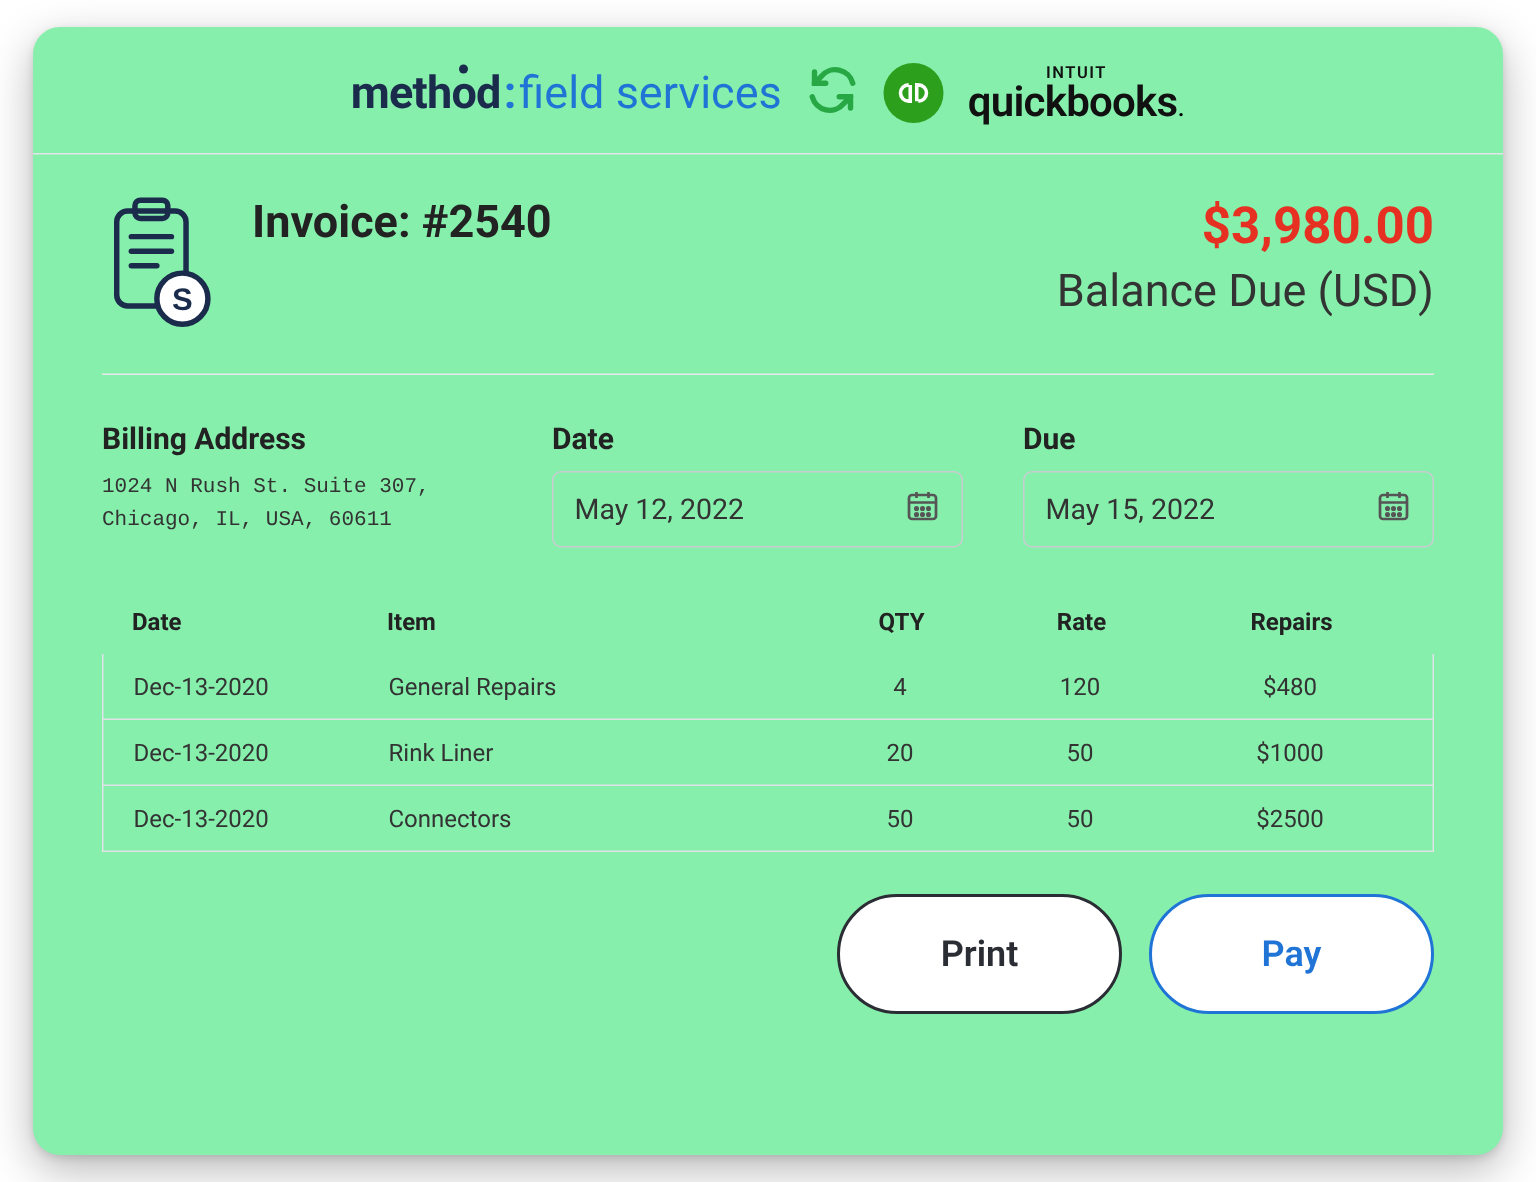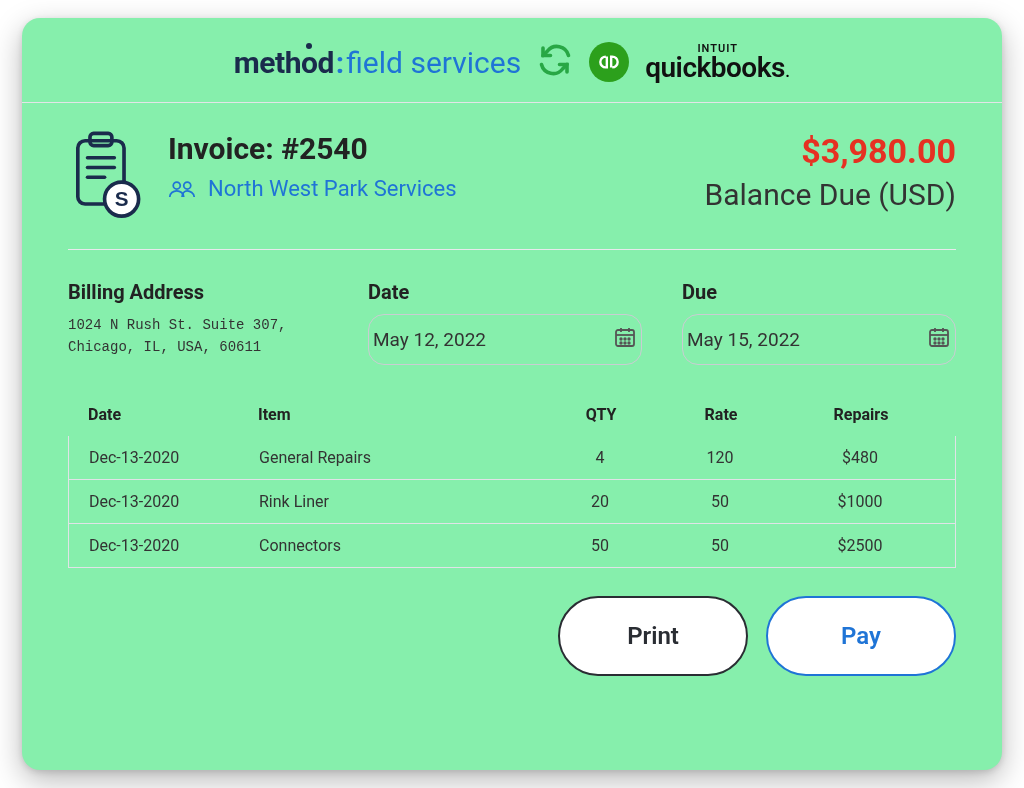--- a/index.html
+++ b/index.html
@@ -61,22 +61,22 @@
   .balance-amt { color:#e63122; font-size:34px; font-weight:700; }
   .balance-label { color:#333; font-size:30px; margin-top:6px;margin-left:15px; }
 
   .meta-row { display:flex; gap:40px; margin-top:30px; align-items:flex-start; }
   .meta-block { flex:1; }
   .meta-block.addr { flex:0 0 260px; }
   .meta-label { font-weight:700; color:#222; font-size:20px; margin-bottom:10px; }
   .addr-text { color:#333; font-size:14px; line-height:1.6;font-family:Liberation Mono, monospace; }
   .date-input {
     display:flex; align-items:center; justify-content:space-between;
-    border:1px solid #c9cdd2; border-radius:16px;
-    padding:10px 4px; font-size:19px; color:#333; width:100%;
+    border:1px solid #c9cdd2; border-radius:6px;
+    padding:10px 14px; font-size:19px; color:#333; width:100%;
   }
   .cal-icon { color:#555; }
 
   .table { margin-top:28px; }
   .thead, .trow {
     display:grid;
     grid-template-columns: 170px 1fr 110px 130px 150px;
     align-items:center;
     padding: 12px 20px;
     font-size:16px;
@@ -142,29 +142,20 @@
             <rect x="18" y="2" width="18" height="10" rx="3"></rect>
             <line x1="16" y1="22" x2="38" y2="22"></line>
             <line x1="16" y1="30" x2="38" y2="30"></line>
             <line x1="16" y1="38" x2="30" y2="38"></line>
             <circle cx="44" cy="56" r="14" fill="#fff"></circle>
             <text x="44" y="62" text-anchor="middle" font-size="17" font-family="Arial" fill="#1a2b4c" stroke="none" font-weight="600">S</text>
           </svg>
         </span>
         <div>
           <div class="inv-title">Invoice: #2540</div>
-          <div class="customer-row">
-            <svg width="28" height="22" viewBox="0 0 32 20" fill="none" stroke="currentColor" stroke-width="2">
-              <circle cx="10" cy="6" r="4"></circle>
-                <path d="M2 19c0-4 4-7 8-7s8 3 8 7"></path>
-              <circle cx="22" cy="6" r="4"></circle>
-                <path d="M16 19c0-4 3-7 6-7s8 3 8 7"></path>
-            </svg>
-            <span>North West Park Services</span>
-          </div>
         </div>
       </div>
       <div class="balance">
         <div class="balance-amt">$3,980.00</div>
         <div class="balance-label">Balance Due (USD)</div>
       </div>
     </div>
 
     <div class="meta-row">
       <div class="meta-block addr">

